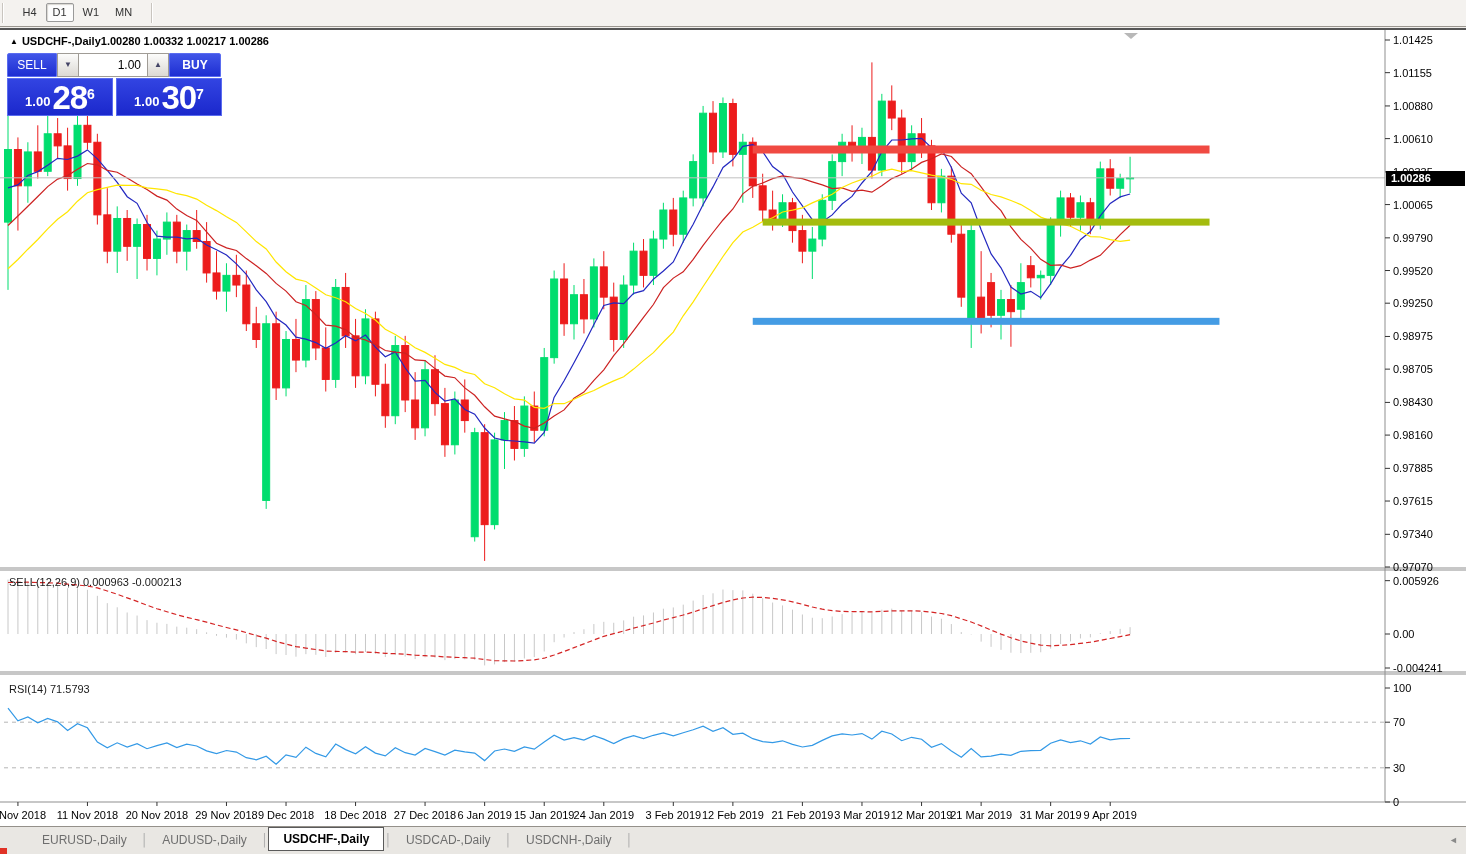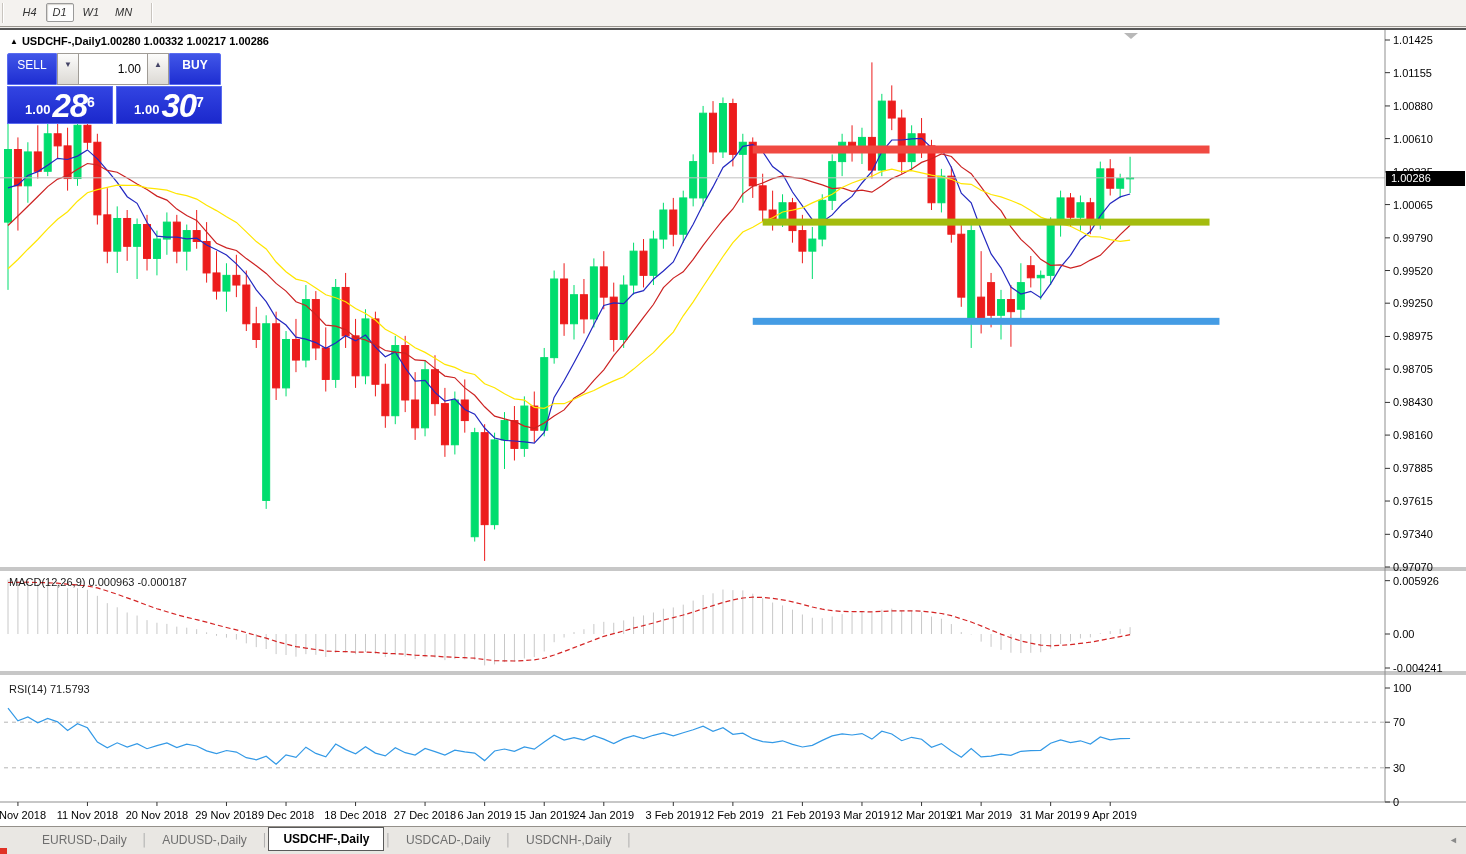--- a/index.html
+++ b/index.html
@@ -1,59 +1,59 @@
 <!DOCTYPE html>
 <html><head>
 <meta charset="utf-8">
 <style>
   html,body{margin:0;padding:0;background:#f0eeeb;width:1466px;height:854px;overflow:hidden;
     font-family:"Liberation Sans",sans-serif;-webkit-font-smoothing:none;}
   .app{position:relative;width:1466px;height:854px;}
 
   
   .toolbar{position:absolute;left:0;top:0;width:1466px;height:27px;background:#f4f2ef;
-    border-bottom:1px solid #9a968f;box-sizing:border-box;font-style:italic;}
+    border-bottom:1px solid #9a968f;box-sizing:border-box;}
   .tf-btn{display:inline-block;margin:3px 1px 0 1px;padding:2px 6px 3px 6px;font-size:11px;color:#333;
     border:1px solid transparent;border-radius:2px;vertical-align:top;cursor:default;}
   .tf-btn.active{background:#fdfdfd;border:1px solid #9a9a9a;box-shadow:inset 1px 1px 1px #d8d5d0;}
   .tb-sep{display:inline-block;width:1px;height:20px;background:#c9c5bf;border-right:1px solid #fff;
     margin:3px 6px 0 6px;vertical-align:top;}
 
   
   .chartwin{position:absolute;left:0;top:28px;width:1466px;height:798px;background:#fff;
     border-top:2px solid #555;box-sizing:border-box;}
   #chart-svg{position:absolute;left:0;top:0;}
 
   .chart-title{position:absolute;left:10px;top:5px;font-size:11px;font-weight:bold;color:#000;
     letter-spacing:0px;white-space:nowrap;}
   .chart-title .tri{font-size:8px;position:relative;top:-1px;margin-right:4px;}
   .chart-title .ohlc{font-weight:bold;}
 
   
   .trade{position:absolute;left:7px;top:23px;width:218px;}
-  .trade-row1{display:flex;height:32px;}
+  .trade-row1{display:flex;height:24px;}
   .btn-blue{background:linear-gradient(#4156e8,#1e2ed2);color:#fff;border:1px solid #5a6cf0;
     font-size:12px;text-align:center;line-height:22px;box-sizing:border-box;}
   .sell-btn{width:50px;border-radius:2px 0 0 0;}
   .buy-btn{width:52px;border-radius:0 2px 0 0;font-weight:bold;}
   .spin{width:22px;background:linear-gradient(#fcfcfb,#dcd9d4);border:1px solid #a09c96;
     box-sizing:border-box;text-align:center;font-size:8px;color:#446;line-height:22px;}
   .vol-field{width:68px;background:#fff;border:1px solid #a09c96;border-left:none;border-right:none;
     box-sizing:border-box;font-size:12px;text-align:right;padding:0 6px;font-family:"Liberation Sans",sans-serif;outline:none;}
   .trade-row2{display:flex;margin-top:1px;}
   .price-panel{width:106px;height:38px;background:linear-gradient(#3244e2,#1b28cc);border:1px solid #5a6cf0;
     color:#fff;display:flex;align-items:flex-end;justify-content:center;box-sizing:border-box;padding-bottom:2px;}
   .price-panel.sellp{margin-right:3px;}
   .pp-small{font-size:13px;font-weight:bold;margin-right:2px;line-height:22px;}
-  .pp-big{font-size:33px;font-weight:bold;line-height:30px;letter-spacing:-1px;font-style:italic;}
+  .pp-big{font-size:33px;font-weight:bold;line-height:30px;letter-spacing:-1px;}
   .pp-sup{font-size:14px;font-weight:bold;position:relative;top:-14px;line-height:10px;}
 
   
   .price-tag{position:absolute;left:1386px;top:141px;width:79px;height:15px;background:#000;color:#fff;
-    font-size:11px;line-height:15px;padding-left:5px;box-sizing:border-box;}
+    font-size:11px;line-height:15px;padding-left:5px;box-sizing:border-box;font-weight:bold;}
 
   .pane-label{position:absolute;font-size:11px;color:#1a1a1a;white-space:nowrap;}
 
   
   .tabbar{position:absolute;left:0;top:826px;width:1466px;height:36px;background:#e9e7e3;
     border-top:1px solid #94908a;box-sizing:border-box;}
   .tabs{position:absolute;left:28px;top:3px;height:24px;white-space:nowrap;}
   .tab{display:inline-block;padding:3px 14px 4px 14px;font-size:12px;color:#6e6e6e;cursor:default;}
   .tab.active{background:#fff;border:1px solid #5a5a5a;color:#000;font-weight:bold;margin-top:-2px;
     padding-top:4px;position:relative;top:-1px;}
@@ -551,23 +551,23 @@
           <span class="pp-small">1.00</span>
           <span class="pp-big">30</span>
           <span class="pp-sup">7</span>
         </div>
       </div>
     </div>
 
     <div class="price-tag">1.00286</div>
 
     <div class="pane-label" style="left:9px;top:546px;">
-      <span>MACD(12,26,9)</span>
+      <span>SELL(12,26,9)</span>
       <span>0.000963</span>
-      <span>-0.000187</span>
+      <span>-0.000213</span>
     </div>
     <div class="pane-label" style="left:9px;top:653px;">
       <span>RSI(14)</span>
       <span>71.5793</span>
     </div>
   </div>
 
   <div class="tabbar">
     <div class="red-mark"></div>
     <div class="tabs" id="tab-strip"><span class="tab">EURUSD-,Daily</span><span class="tab-sep">│</span><span class="tab">AUDUSD-,Daily</span><span class="tab-sep">│</span><span class="tab active">USDCHF-,Daily</span><span class="tab-sep">│</span><span class="tab">USDCAD-,Daily</span><span class="tab-sep">│</span><span class="tab">USDCNH-,Daily</span><span class="tab-sep">│</span></div>

